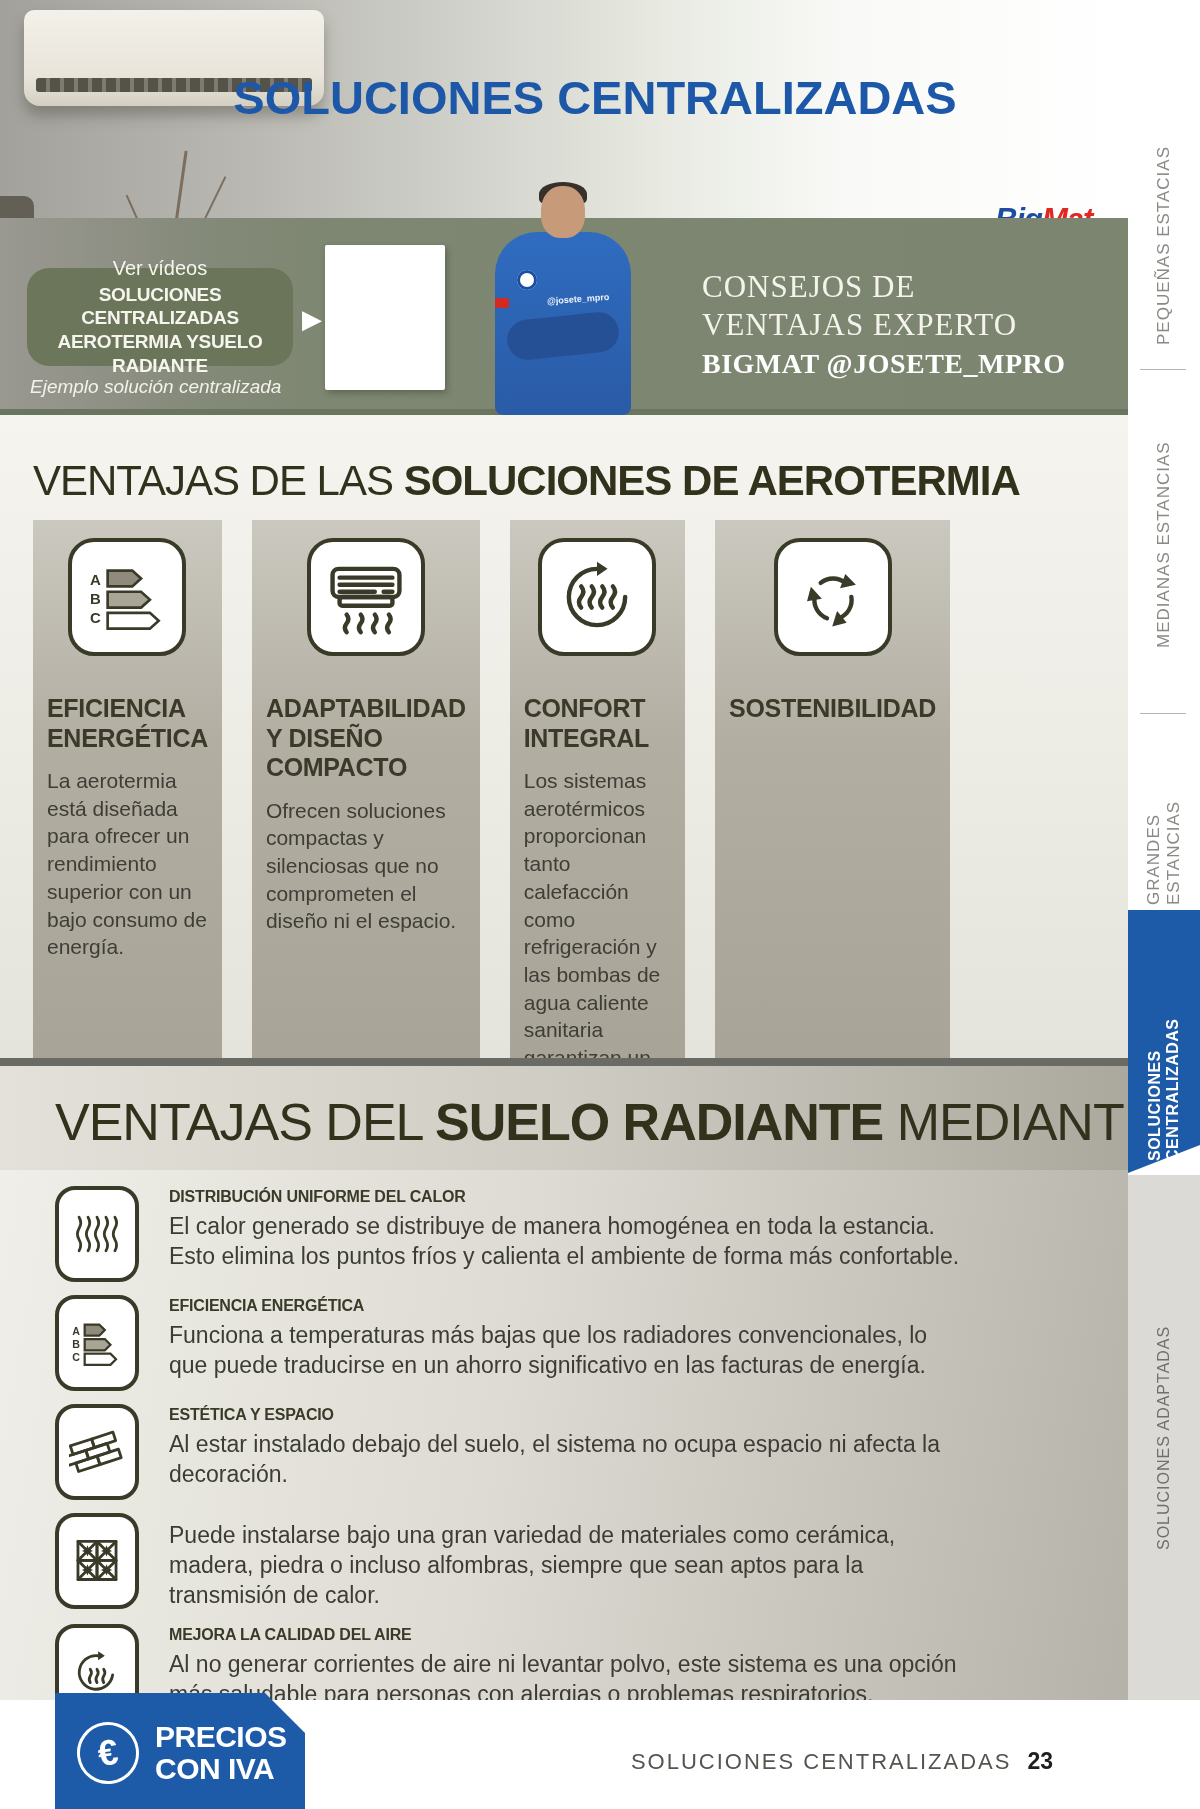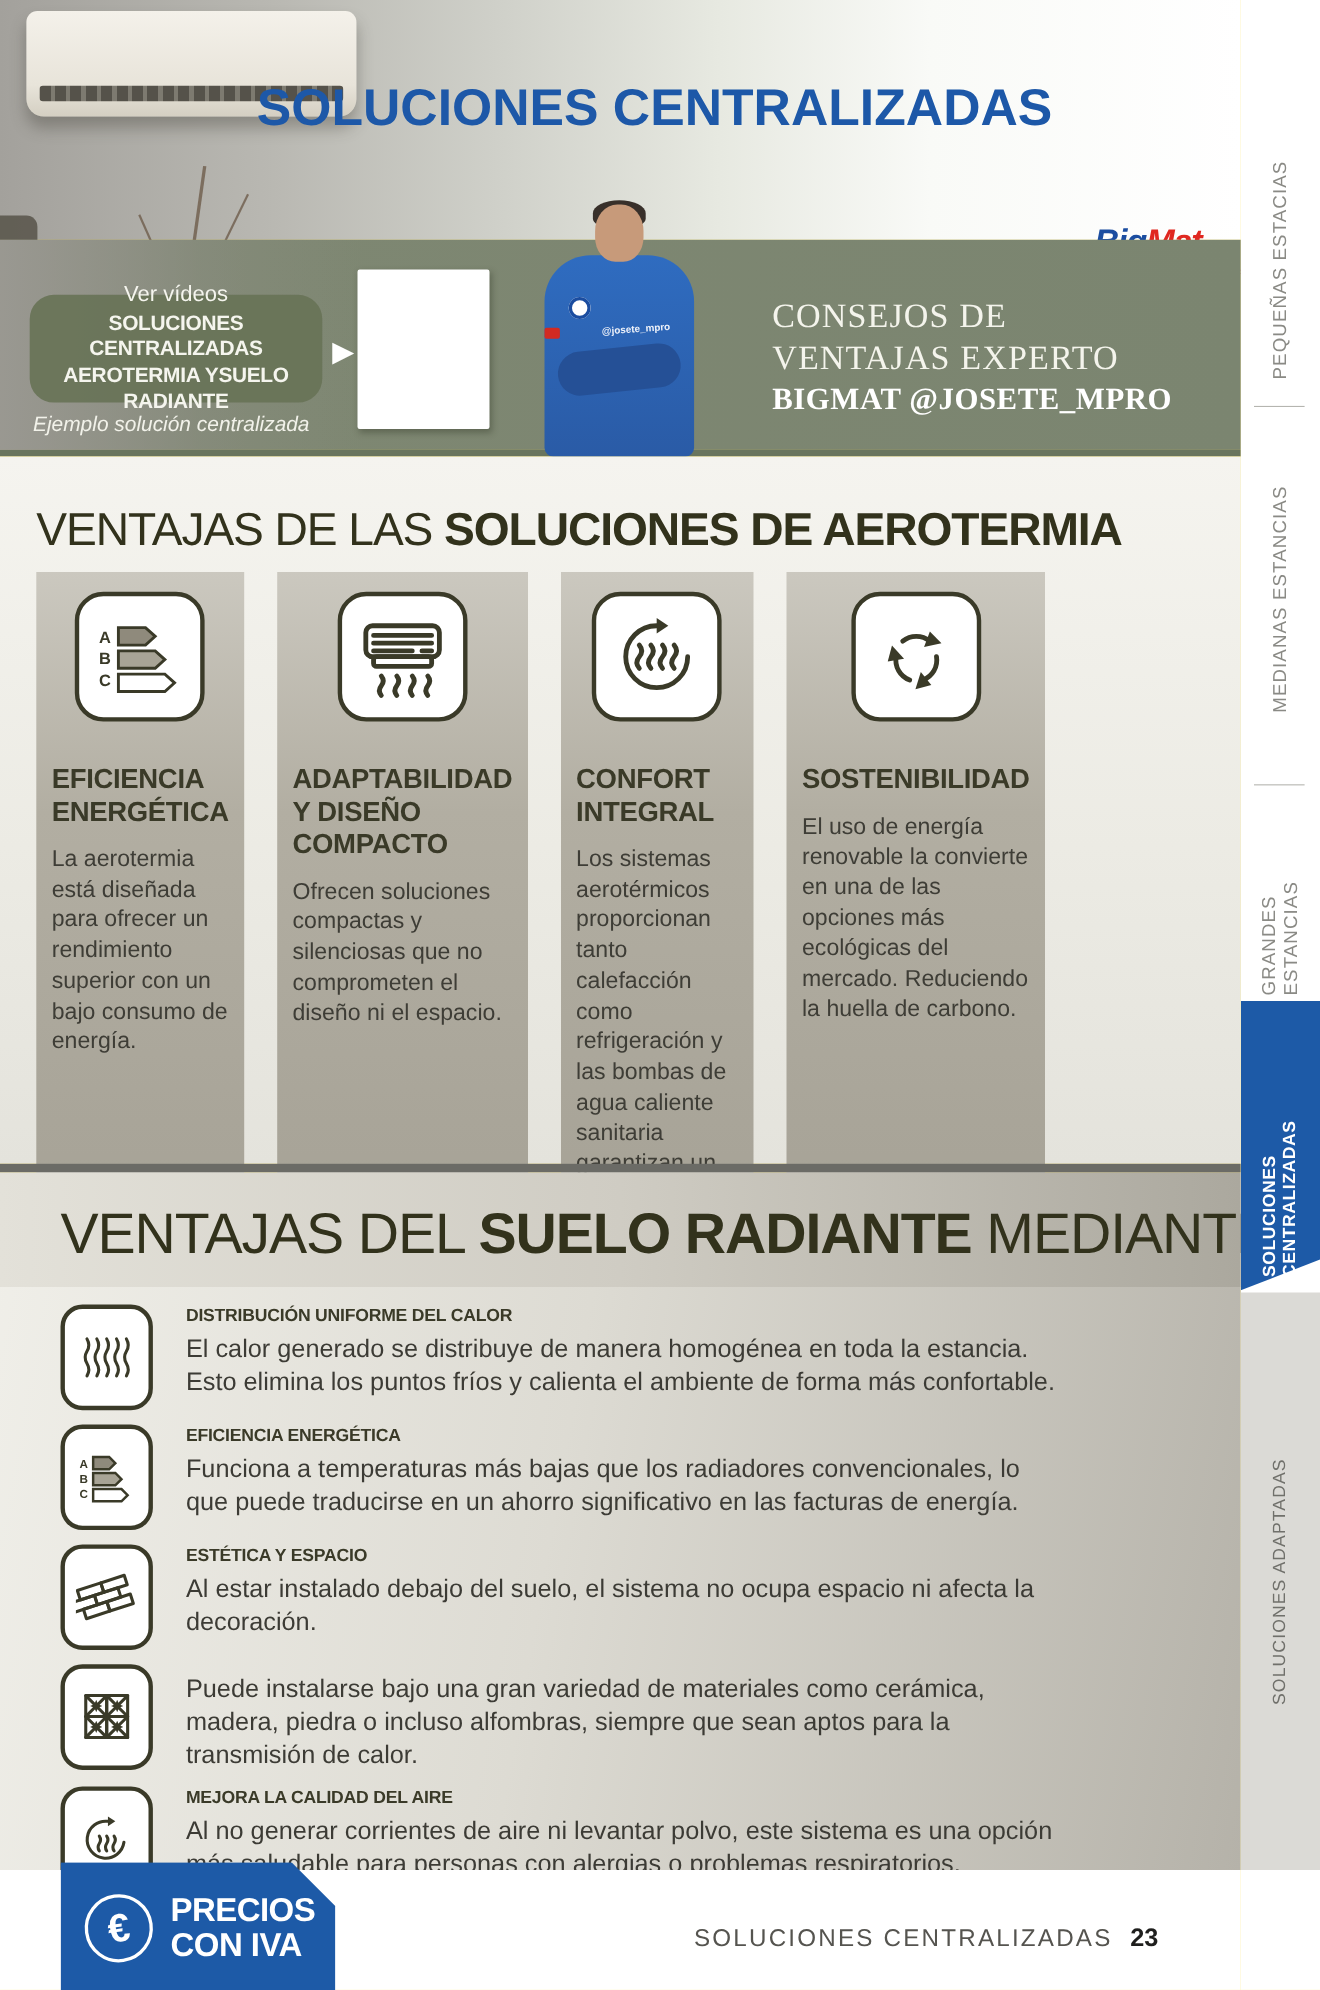--- a/index.html
+++ b/index.html
@@ -1,19 +1,19 @@
 <!DOCTYPE html>
 <html><head>
 <meta charset="utf-8">
 <style>
   * { margin:0; padding:0; box-sizing:border-box; }
   html,body { background:#ffffff; }
   .page {
     position:relative; width:1200px; height:1809px; overflow:hidden;
-    font-family:"Liberation Sans", sans-serif; background:#fde047;
+    font-family:"Liberation Sans", sans-serif; background:#fef9c3;
   }
 
   
   .hero-top {
     position:absolute; left:0; top:0; width:1128px; height:218px;
     background:linear-gradient(90deg,#a3a19c 0%,#b9b8b2 22%,#cfd0c9 40%,#e7e9e1 58%,#f9faf7 75%,#ffffff 100%);
   }
   .ac-unit {
     position:absolute; left:24px; top:10px; width:300px; height:96px;
     background:linear-gradient(180deg,#f4f1ea 0%,#e8e4da 70%,#d4cfc2 100%);
@@ -291,21 +291,20 @@
               <path d="M36,38 A22,22 0 0 1 64,38" class="st" stroke-width="6"></path>
               <polygon points="64,28 76,40 58,44" class="fl"></polygon>
             </g>
             <g transform="rotate(240 50 54)">
               <path d="M36,38 A22,22 0 0 1 64,38" class="st" stroke-width="6"></path>
               <polygon points="64,28 76,40 58,44" class="fl"></polygon>
             </g>
           </svg>
         </div>
         <div class="col-title">SOSTENIBILIDAD</div>
-        <div class="col-body">El uso de energía renovable la convierte en una de las opciones más ecológicas del mercado. Reduciendo la huella de carbono.</div>
       </div>
 
     </div>
   </div>
 
   <div class="divider-bar"></div>
 
   <div class="section2">
     <div class="s2-heading">
       <span class="light">VENTAJAS DEL </span><span class="bold">SUELO RADIANTE </span><span class="light">MEDIANTE AGUA</span>

